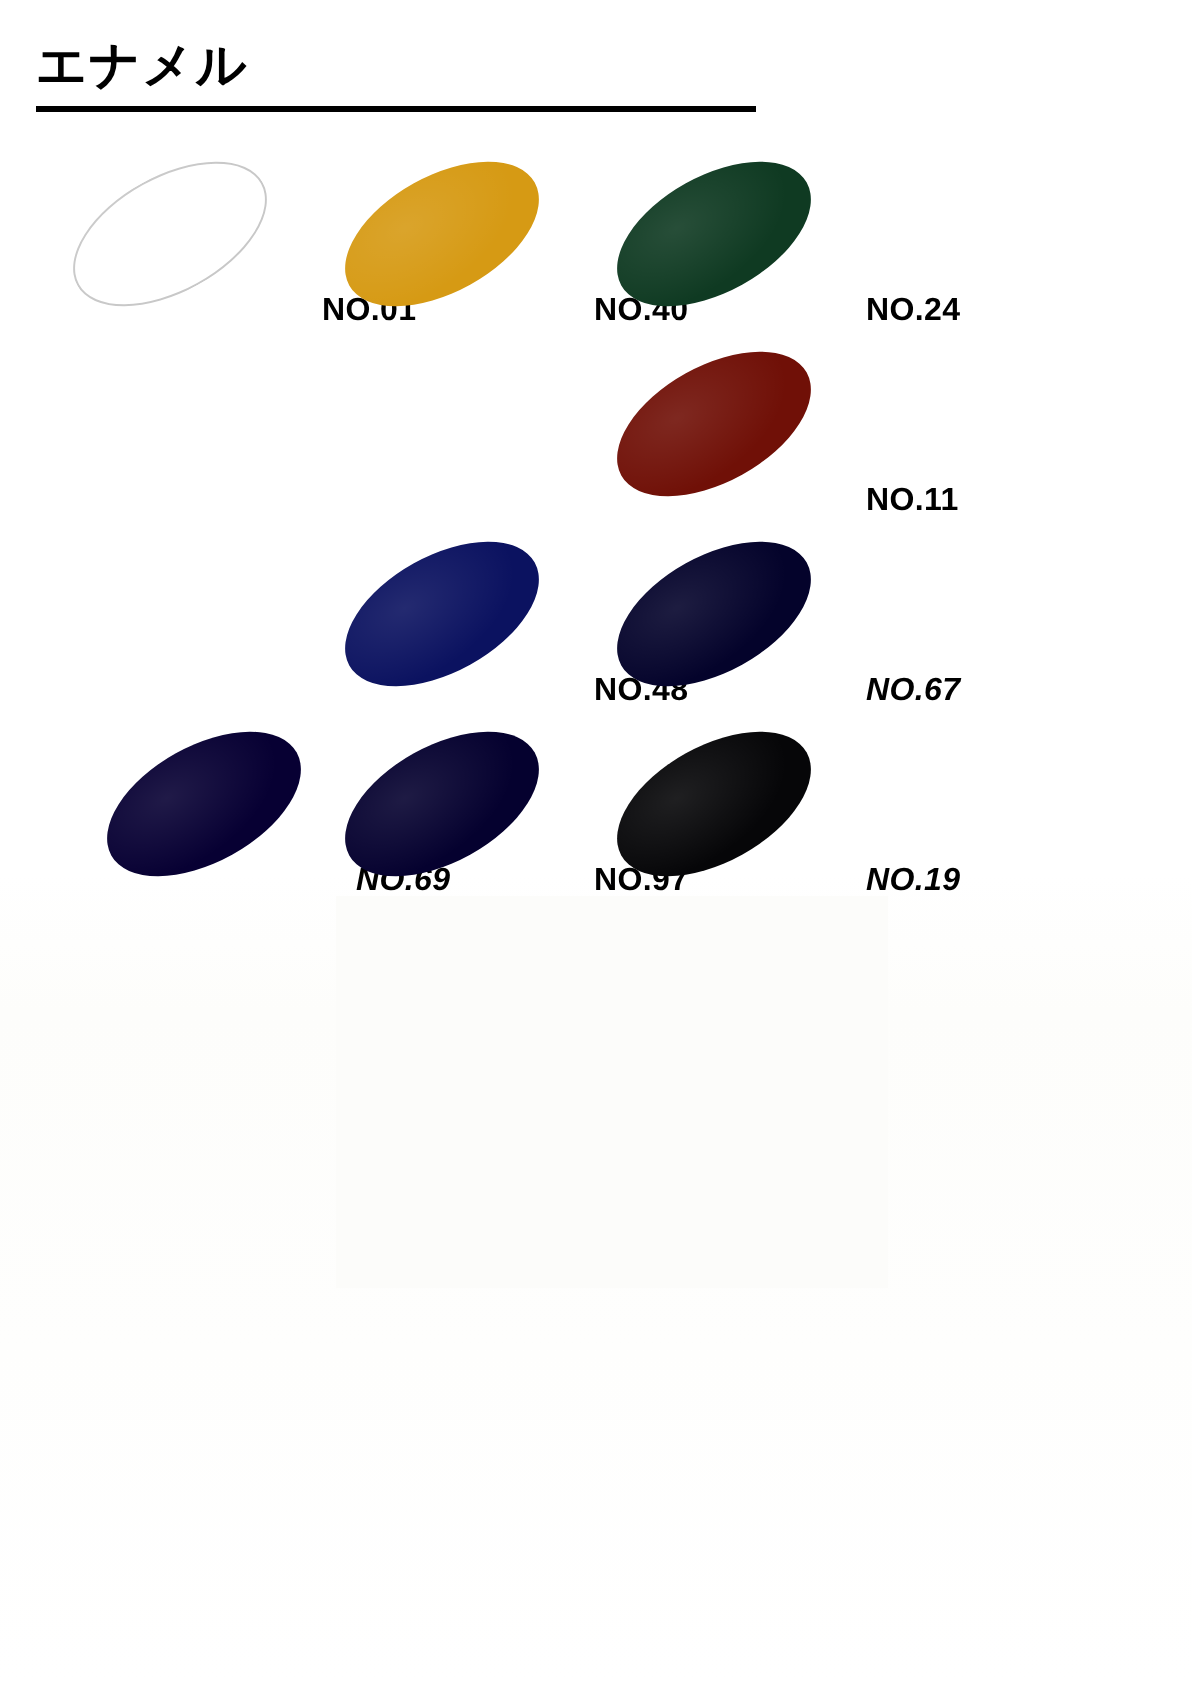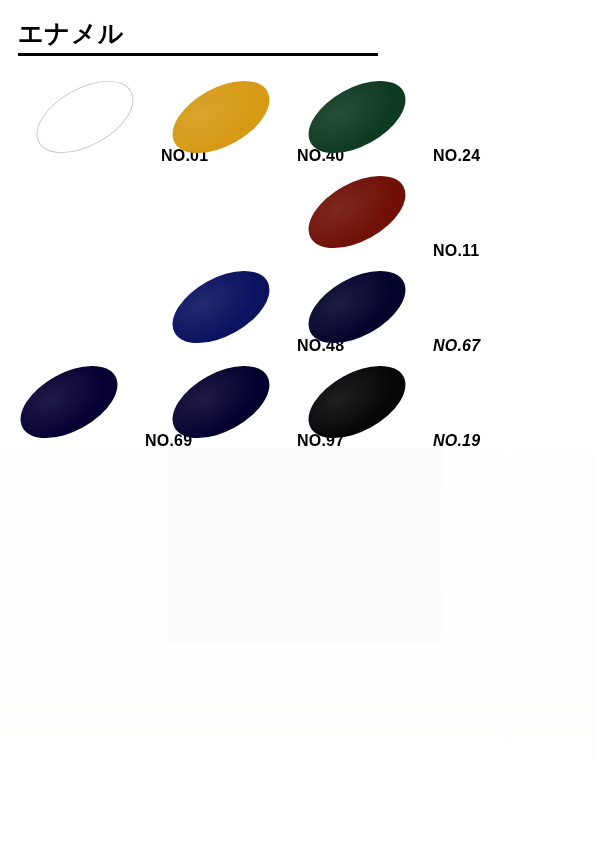--- a/index.html
+++ b/index.html
@@ -132,21 +132,21 @@
         <div class="swatch-label">NO.11</div>
       </div>
       <div class="swatch" style="left: 166px; top: 190px;">
         <div class="swatch-chip glossy" style="background: rgb(11, 18, 96);"></div>
         <div class="swatch-label">NO.48</div>
       </div>
       <div class="swatch" style="left: 302px; top: 190px; font-style: italic;">
         <div class="swatch-chip glossy" style="background: rgb(4, 3, 43);"></div>
         <div class="swatch-label">NO.67</div>
       </div>
-      <div class="swatch" style="left: 14px; top: 285px;">
+      <div class="swatch" style="left: 47px; top: 285px; font-style: italic;">
         <div class="swatch-chip glossy" style="background: rgb(7, 0, 51);"></div>
         <div class="swatch-label">NO.69</div>
       </div>
       <div class="swatch" style="left: 166px; top: 285px;">
         <div class="swatch-chip glossy" style="background: rgb(5, 1, 47);"></div>
         <div class="swatch-label">NO.97</div>
       </div>
       <div class="swatch" style="left: 302px; top: 285px; font-style: italic;">
         <div class="swatch-chip glossy" style="background: rgb(6, 6, 8);"></div>
         <div class="swatch-label">NO.19</div>

